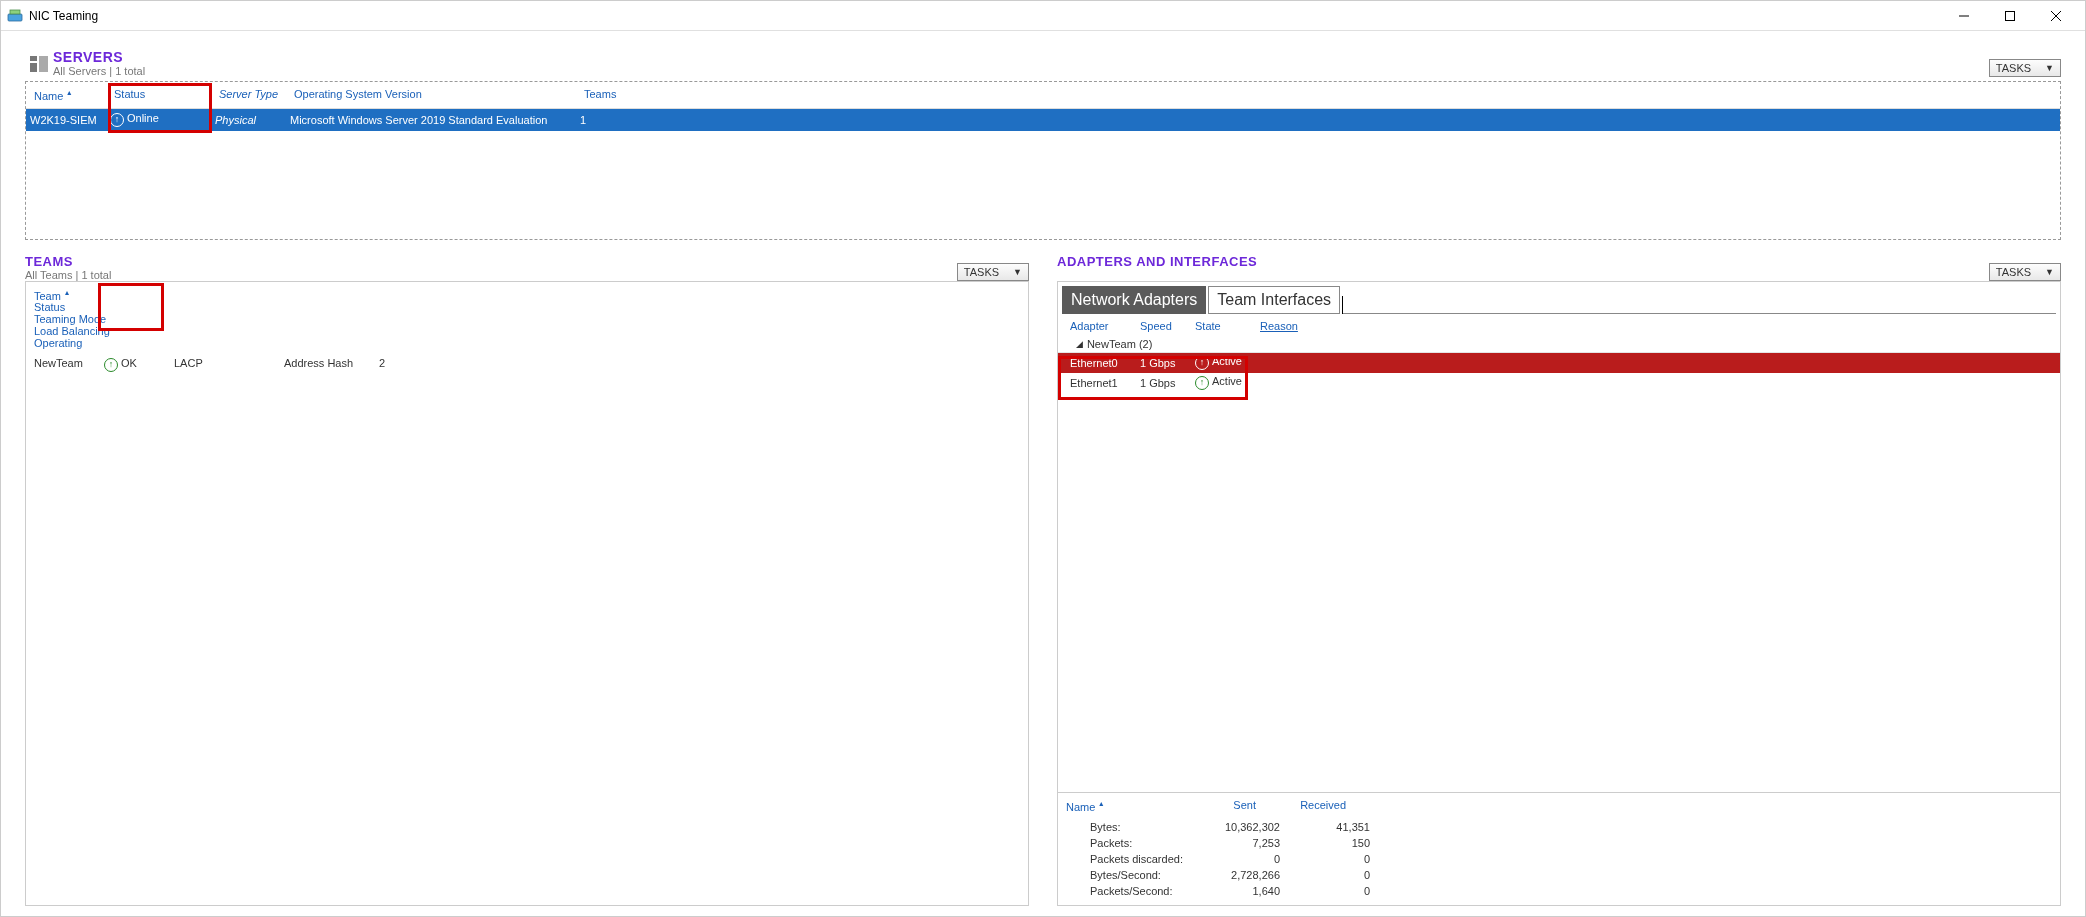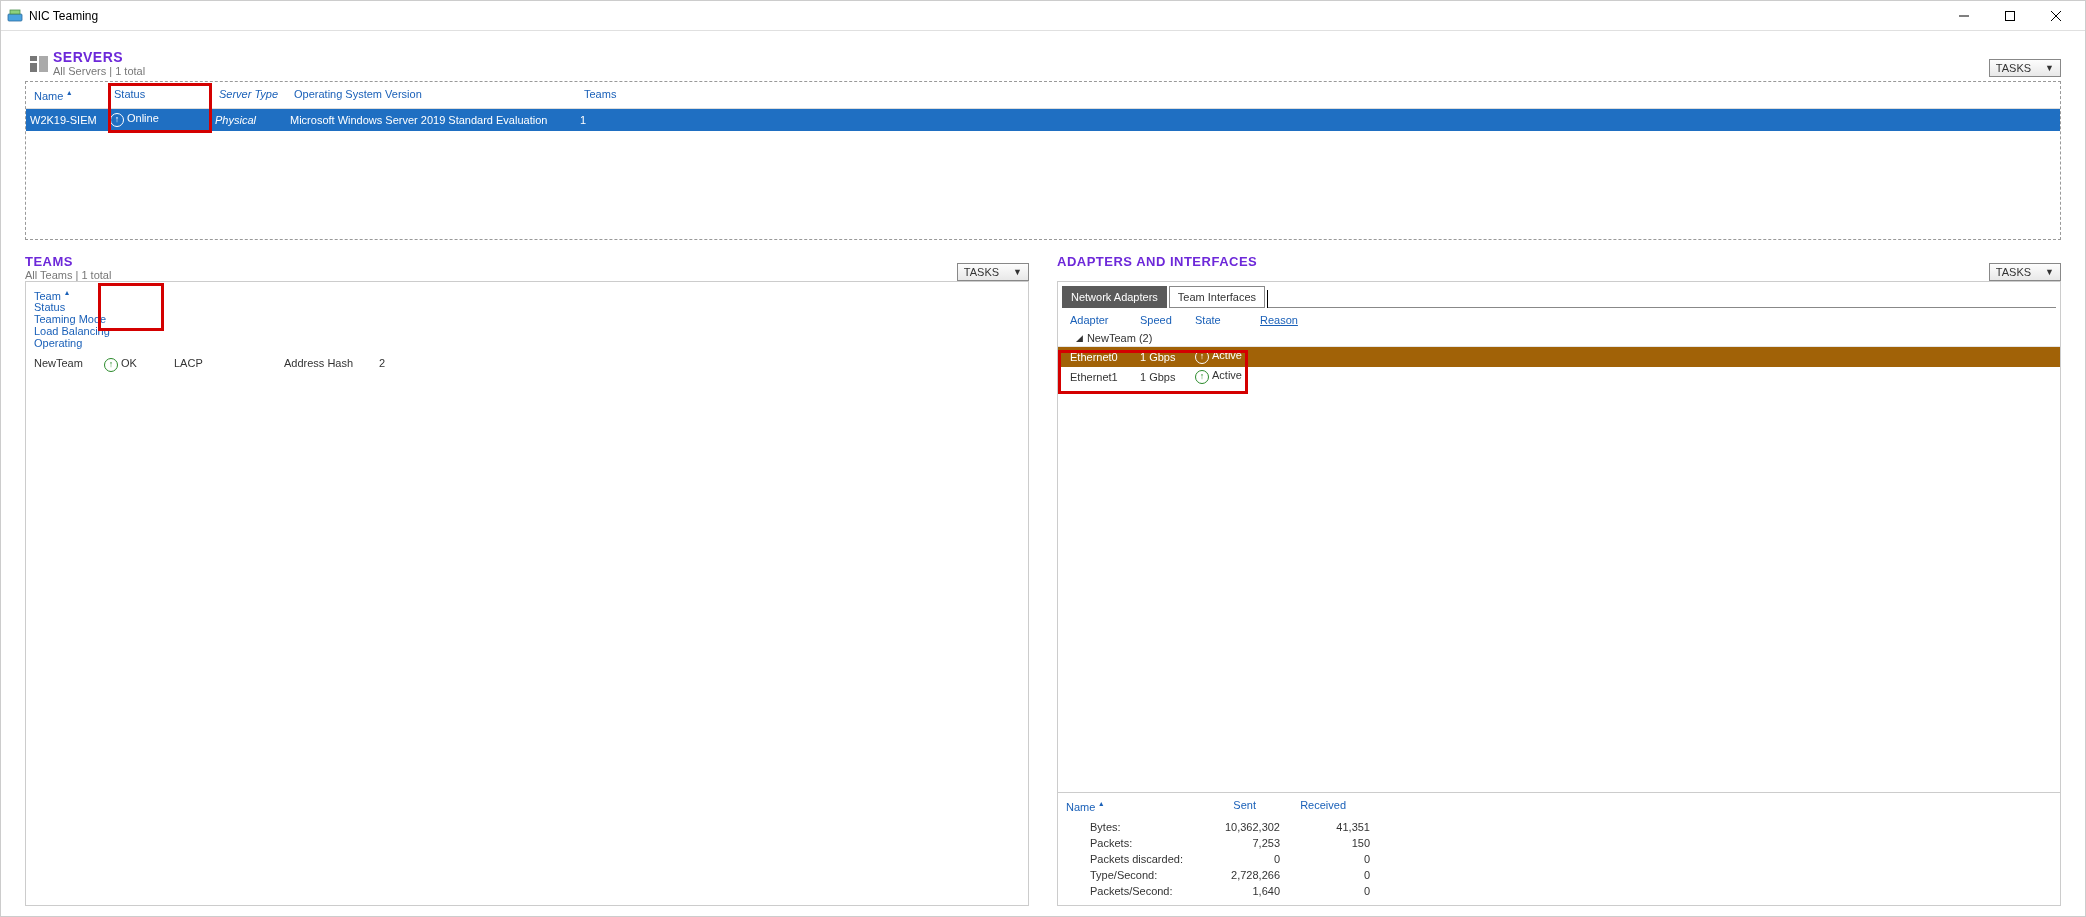--- a/index.html
+++ b/index.html
@@ -59,38 +59,38 @@
 
   .teams-body { border:1px solid #ccc; flex:1; background:#fff; position:relative; }
   .teams-header { display:flex; font-size:11px; color:#1a60b8; padding:6px 4px 4px;flex-direction:column; }
   .teams-header .gcol { padding:0 4px; }
   .teams-row { display:flex; font-size:11px; padding:4px 4px; }
   .teams-row .gcol { padding:0 4px; }
 
   
   .adapters-body { border:1px solid #ccc; flex:1; display:flex; flex-direction:column; background:#fff; position:relative; }
   .tabs-row { display:flex; align-items:flex-end; padding:4px 4px 0; }
-  .tab { border:1px solid #888; padding:4px 8px 4px 8px; font-size:11px; margin-right:2px; background:#fff; }
+  .tab { border:1px solid #888; padding:4px 8px 4px 8px; font-size:16px; margin-right:2px; background:#fff; }
   .tab.active { background:#5a5a5a; color:#fff; border-color:#5a5a5a; }
   .tab-caret-area { border-bottom:1px solid #888; flex:1; height:1px; align-self:flex-end; margin-bottom:0; }
   .tab-cursor { border-left:1px solid #000; height:18px; margin-left:0;}
 
   .adapters-grid { display:flex; flex-direction:column; font-size:11px; flex:1; min-height:0;}
   .adapters-columns { border-right:1px solid #ddd; width:280px; }
   .adapters-header { display:flex; color:#1a60b8; padding:6px 4px 4px 6px; }
   .acol { padding:0 6px; }
   .a-name { width:70px; }
   .a-speed { width:55px; }
   .a-state { width:65px; }
   .a-reason { width:70px;text-decoration:underline; }
   .adapter-rows { position:relative; }
   .group-row { display:flex; align-items:center; padding:2px 0 2px 18px; color:#333; border-bottom:1px solid #e5e5e5;}
   .group-caret { font-size:9px; margin-right:4px; color:#333; }
   .arow { display:flex; align-items:center; height:20px; padding-left:6px;}
-  .arow.selected { background:#a16207; color:#fff; }
+  .arow.selected { background:#b91c1c; color:#fff; }
 
   
   .stats-box { border-top:1px solid #ccc; padding:6px 8px; font-size:11px; }
   .stats-header { display:flex; color:#1a60b8; padding-bottom:6px;}
   .stats-header .scol-name { width:130px; }
   .stats-header .scol-sent { width:80px; text-align:right; padding-right:20px;}
   .stats-header .scol-recv { width:70px; text-align:right; }
   .stats-row { display:flex; padding:2px 0;}
   .stats-row .scol-name { width:130px;margin-left:24px; }
   .stats-row .scol-sent { width:80px; text-align:right; padding-right:20px;}
@@ -287,21 +287,21 @@
                 <div class="scol-name">Packets:</div>
                 <div class="scol-sent">7,253</div>
                 <div class="scol-recv">150</div>
               </div>
               <div class="stats-row">
                 <div class="scol-name">Packets discarded:</div>
                 <div class="scol-sent">0</div>
                 <div class="scol-recv">0</div>
               </div>
               <div class="stats-row">
-                <div class="scol-name">Type/Second:</div>
+                <div class="scol-name">Bytes/Second:</div>
                 <div class="scol-sent">2,728,266</div>
                 <div class="scol-recv">0</div>
               </div>
               <div class="stats-row">
                 <div class="scol-name">Packets/Second:</div>
                 <div class="scol-sent">1,640</div>
                 <div class="scol-recv">0</div>
               </div>
             </div>
           </div>

